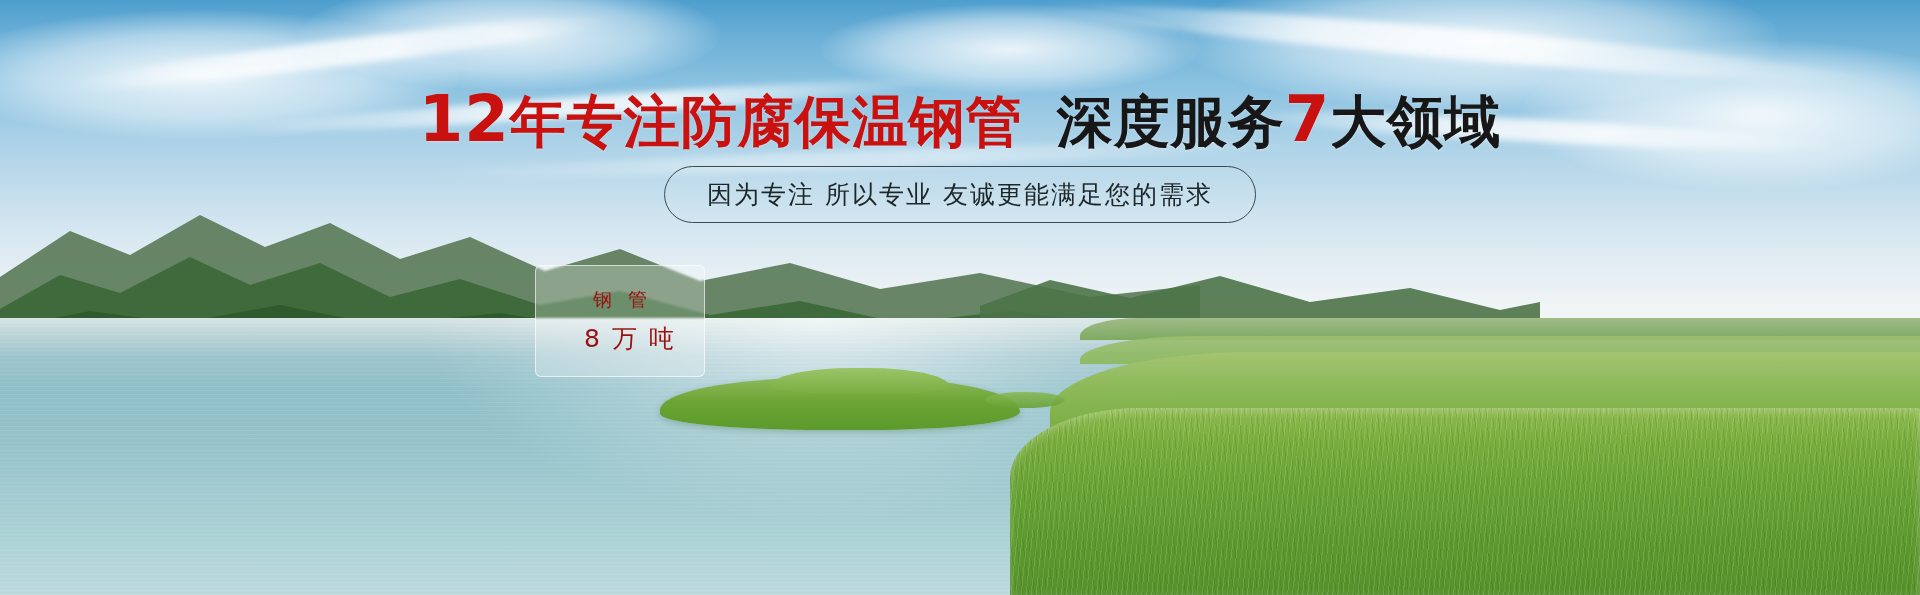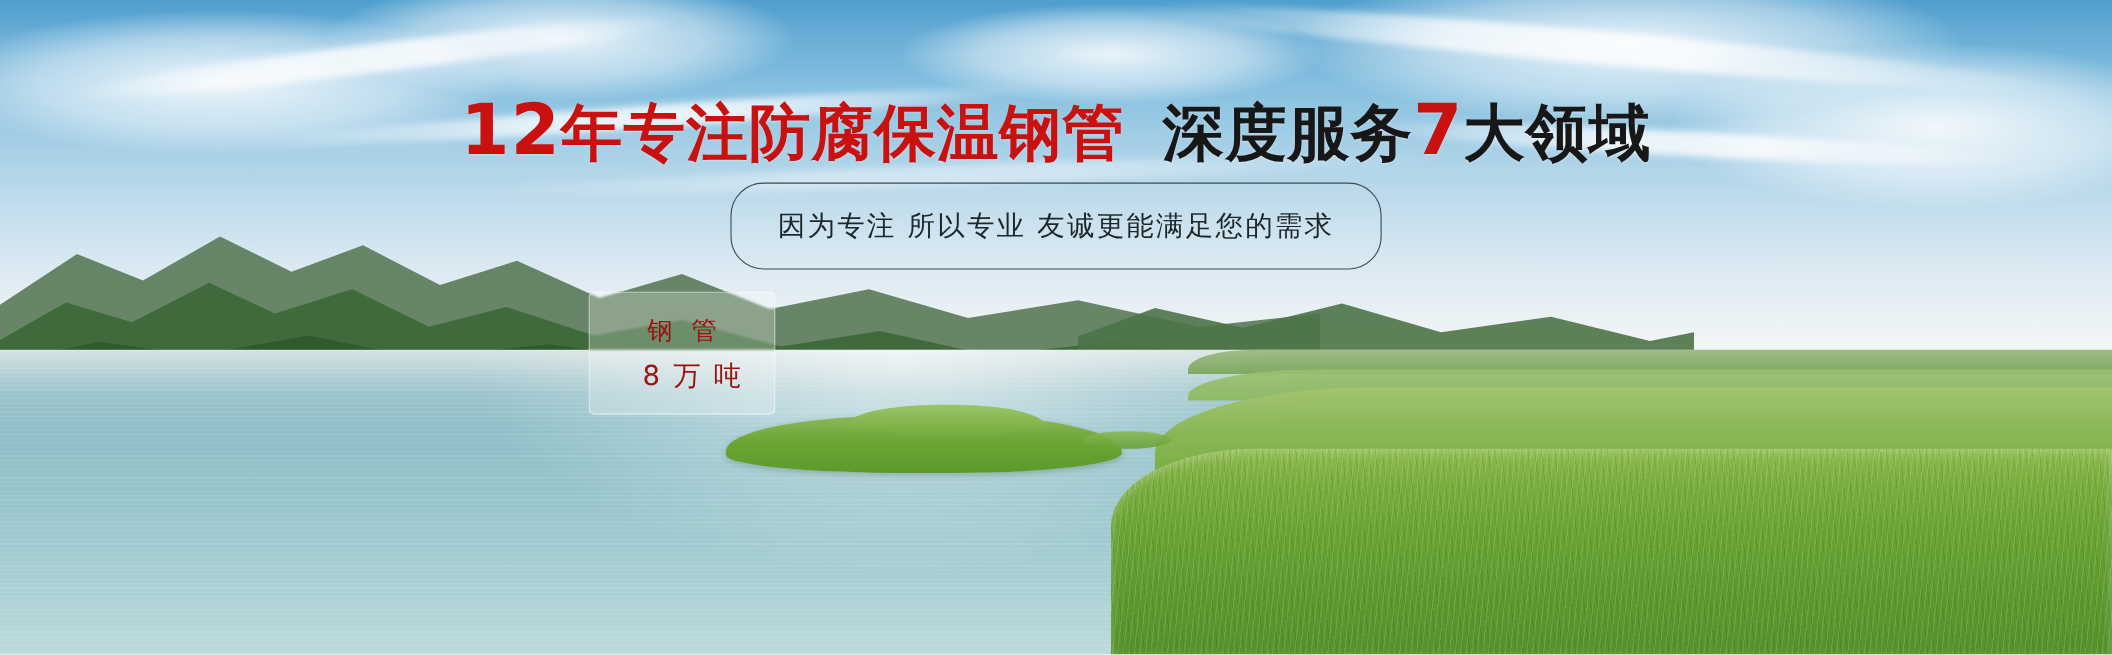--- a/index.html
+++ b/index.html
@@ -2,21 +2,21 @@
 <html><head>
 <meta charset="utf-8">
 <style>
   * { margin:0; padding:0; box-sizing:border-box; }
   html, body {
     width:1920px; height:595px; overflow:hidden;
     font-family:"Liberation Sans", "DejaVu Sans", sans-serif;
   }
   #banner {
     position:relative; width:1920px; height:595px; overflow:hidden;
-    background:#e5e5e5;
+    background:#bef264;
   }
 
   
   .sky {
     position:absolute; left:0; top:0; width:1920px; height:330px;
     background:
       linear-gradient(to bottom,
         #4e9ece 0%, #69aed6 10%, #87c0e0 24%,
         #a6cfe6 40%, #c0dcec 56%, #d6e7f1 70%,
         #e6eff4 83%, #f1f5f6 94%, #f4f7f6 100%);
@@ -127,21 +127,21 @@
     white-space:nowrap;
   }
   .hl-dark { color:#171717; text-shadow:0 1px 2px rgba(255,255,255,.35); }
   .hl-red  { color:#c9110f; text-shadow:0 1px 2px rgba(255,255,255,.3); }
   .hl-num  { font-size:64px; }
   .hl-gap  { display:inline-block; width:34px; }
 
   
   .pill {
     position:absolute; left:50%; top:166px; transform:translateX(-50%);
-    padding:22px 42px;
+    padding:11px 42px;
     border:1px solid #3d4a4f; border-radius:30px;
     color:#1d2629; font-size:25px; letter-spacing:2px;
     font-family:"DejaVu Sans", "Liberation Sans", sans-serif;
     white-space:nowrap;
     background:rgba(255,255,255,.04);
   }
 
   
   .cards {
     position:absolute; left:535px; top:265px;
@@ -151,21 +151,21 @@
     width:170px; height:112px;
     border:1px solid rgba(255,255,255,.62);
     border-radius:6px;
     background:rgba(255,255,255,.24);
     display:flex; flex-direction:column;
     align-items:center; justify-content:center;
     gap:9px;
     backdrop-filter:blur(1px);
   }
   .card-label {
-    color:#9b1110; font-size:23px; letter-spacing:5px;
+    color:#9b1110; font-size:19px; letter-spacing:5px;
     font-family:"DejaVu Sans", "Liberation Sans", sans-serif;
     text-indent:5px;
   }
   .card-value {
     color:#9b1110; font-size:25px; letter-spacing:2px;
     font-family:"DejaVu Sans", "Liberation Sans", sans-serif;
     margin-left:20px;
   }
   .card-value sup { font-size:15px; }
 </style>

